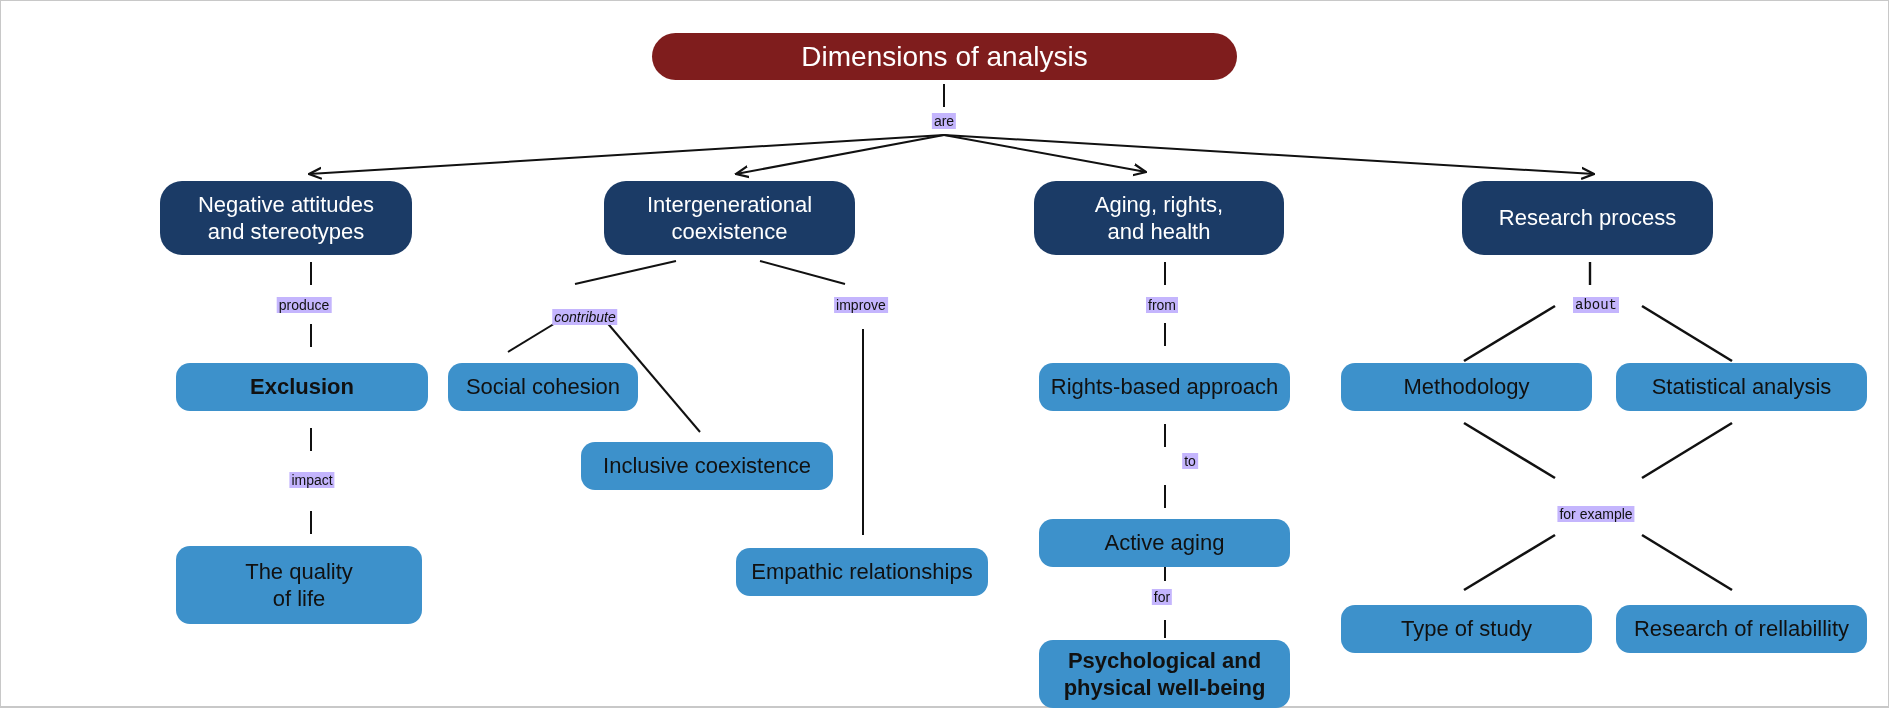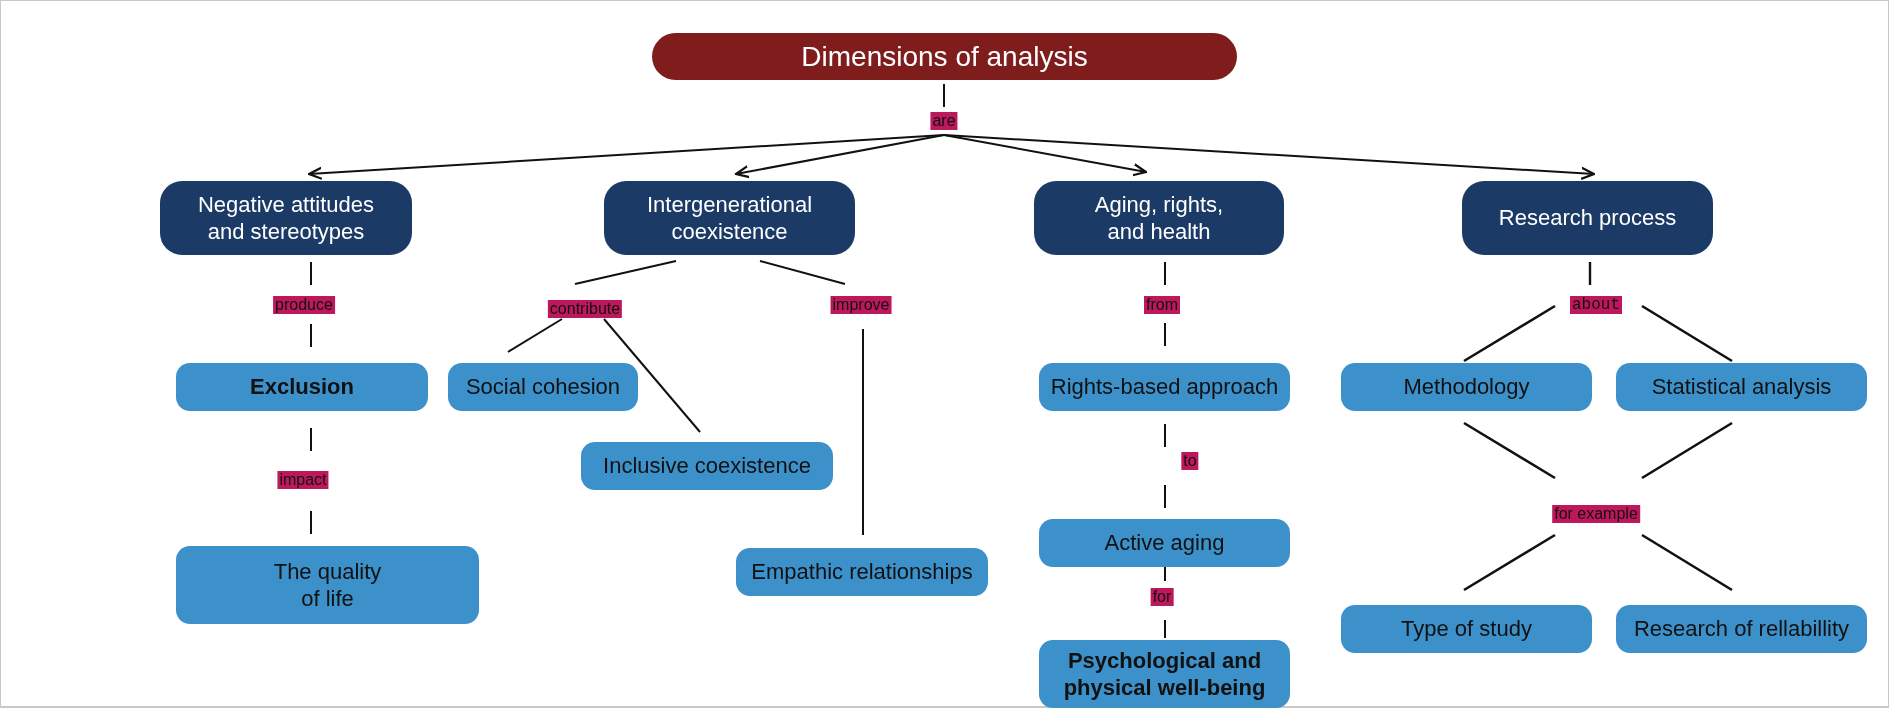--- a/index.html
+++ b/index.html
@@ -6,22 +6,22 @@
   body { width:1891px; height:710px; position:relative; overflow:hidden;
          font-family:"Liberation Sans", "DejaVu Sans", sans-serif; }
   .frame { position:absolute; left:0; top:0; width:1889px; height:708px;
            border:1px solid #c8c8c8; border-bottom:2px solid #c8c8c8; box-sizing:border-box; }
   svg.links { position:absolute; left:0; top:0; width:1891px; height:710px; }
   .node { position:absolute; display:flex; align-items:center; justify-content:center;
           text-align:center; box-sizing:border-box; line-height:1.25; white-space:pre-line; }
   .root { background:#7f1d1d; color:#ffffff; font-size:28px; border-radius:24px; }
   .dark { background:#1b3b66; color:#ffffff; font-size:22px; border-radius:22px; }
   .light { background:#3d91cb; color:#111111; font-size:22px; border-radius:14px; }
-  .label { position:absolute; color:#111111; font-size:16px; text-align:center;
-           transform:translate(-50%,-50%); white-space:nowrap; background:#be185d; padding:0 2px; }
+  .label { position:absolute; color:#111111; font-size:14px; text-align:center;
+           transform:translate(-50%,-50%); white-space:nowrap; background:#c4b5fd; padding:0 2px; }
 </style>
 </head>
 <body>
 
 <div class="frame"></div>
 
 <svg class="links" xmlns="http://www.w3.org/2000/svg">
   <defs>
     <marker id="arrow" viewBox="0 0 10 10" refX="9" refY="5" markerWidth="7" markerHeight="7" orient="auto-start-reverse">
       <path d="M0,1 L9,5 L0,9" fill="none" stroke="#111" stroke-width="1.6"></path>
@@ -68,25 +68,25 @@
 <div class="node dark" style="left:160px; top:181px; width:252px; height:74px;">Negative attitudes
 and stereotypes</div>
 <div class="node dark" style="left:604px; top:181px; width:251px; height:74px;">Intergenerational
 coexistence</div>
 <div class="node dark" style="left:1034px; top:181px; width:250px; height:74px;">Aging, rights,
 and health</div>
 <div class="node dark" style="left:1462px; top:181px; width:251px; height:74px;">Research process</div>
 
 <div class="label" style="left:304px; top:305px;">produce</div>
 <div class="node light" style="left:176px; top:363px; width:252px; height:48px;font-weight:bold;">Exclusion</div>
-<div class="label" style="left:303px; top:480px;">impact</div>
-<div class="node light" style="left:176px; top:546px; width:303px; height:78px;">The quality
+<div class="label" style="left:312px; top:480px;">impact</div>
+<div class="node light" style="left:176px; top:546px; width:246px; height:78px;">The quality
 of life</div>
 
-<div class="label" style="left:585px; top:309px;">contribute</div>
+<div class="label" style="left:585px; top:317px;font-style:italic;">contribute</div>
 <div class="label" style="left:861px; top:305px;">improve</div>
 <div class="node light" style="left:448px; top:363px; width:190px; height:48px;">Social cohesion</div>
 <div class="node light" style="left:581px; top:442px; width:252px; height:48px;">Inclusive coexistence</div>
 <div class="node light" style="left:736px; top:548px; width:252px; height:48px;">Empathic relationships</div>
 
 <div class="label" style="left:1162px; top:305px;">from</div>
 <div class="node light" style="left:1039px; top:363px; width:251px; height:48px;">Rights-based approach</div>
 <div class="label" style="left:1162px; top:461px;margin-left:28px;">to</div>
 <div class="node light" style="left:1039px; top:519px; width:251px; height:48px;">Active aging</div>
 <div class="label" style="left:1162px; top:597px;">for</div>

